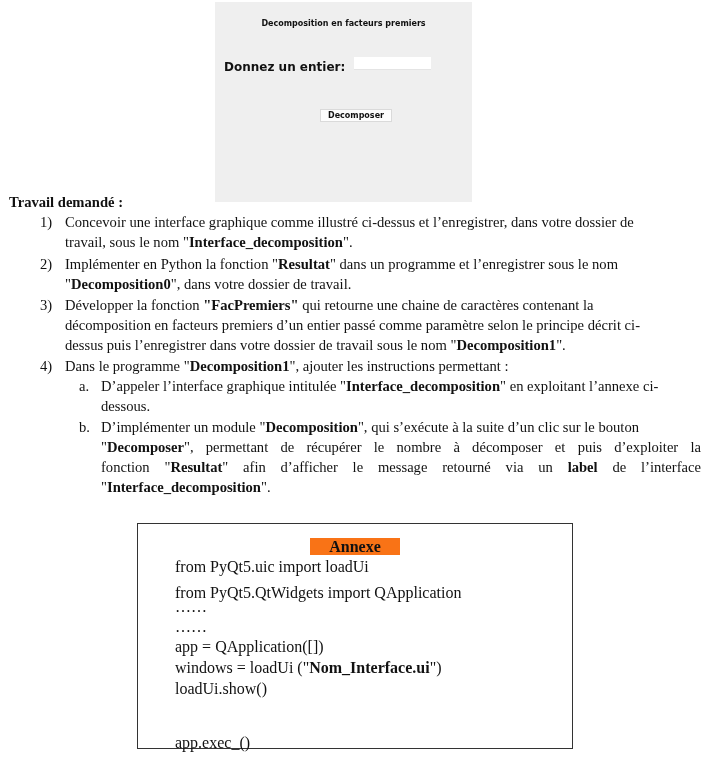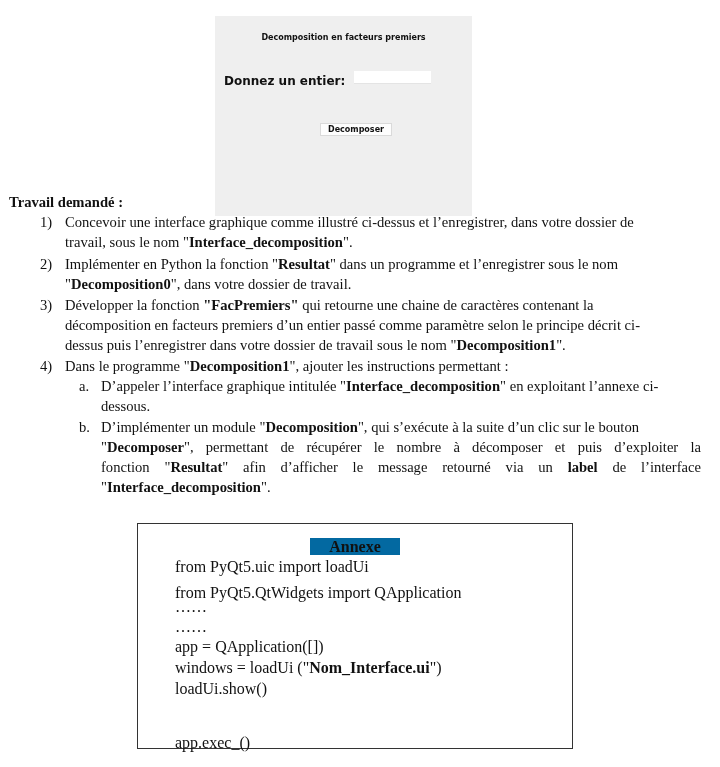--- a/index.html
+++ b/index.html
@@ -2,21 +2,21 @@
 <html><head>
 <meta charset="utf-8">
 <style>
   html, body { margin: 0; padding: 0; background: #ffffff; }
   body {
     width: 720px; height: 767px; position: relative; overflow: hidden;
     font-family: "Liberation Serif", serif; color: #111;
   }
   
   .qt-form {
-    position: absolute; left: 215px; top: 16px; width: 257px; height: 200px;
+    position: absolute; left: 215px; top: 2px; width: 257px; height: 200px;
     background: #efefef;
     background-image: radial-gradient(#dcdcdc 0.6px, transparent 0.7px);
     background-size: 6px 6px;
     font-family: "DejaVu Sans", sans-serif; font-weight: bold; color: #111;
   }
   .qt-title {
     position: absolute; left: 0; right: 0; top: 17px;
     text-align: center; font-size: 8px;
   }
   .qt-label {
@@ -44,21 +44,21 @@
   .just { text-align: justify; text-align-last: left; }
   b { font-weight: bold; text-align: right; }
   
   .annexe {
     position: absolute; left: 137px; top: 523px; width: 436px; height: 226px;
     border: 1.5px solid #333; box-sizing: border-box;
   }
   .annexe-title {
     position: absolute; left: 0; right: 0; top: 14px; text-align: center;
   }
-  .annexe-title span { background: #0369a1; font-weight: bold; padding: 0 19px; }
+  .annexe-title span { background: #f97316; font-weight: bold; padding: 0 19px; }
   .code-line { position: absolute; left: 11px; white-space: nowrap; margin-left: 26px; }
 </style>
 </head>
 <body>
 
 <div class="qt-form">
   <div class="qt-title">Decomposition en facteurs premiers</div>
   <div class="qt-label">Donnez un entier:</div>
   <input class="qt-input" type="text" value="" style="">
   <button class="qt-button">Decomposer</button>

